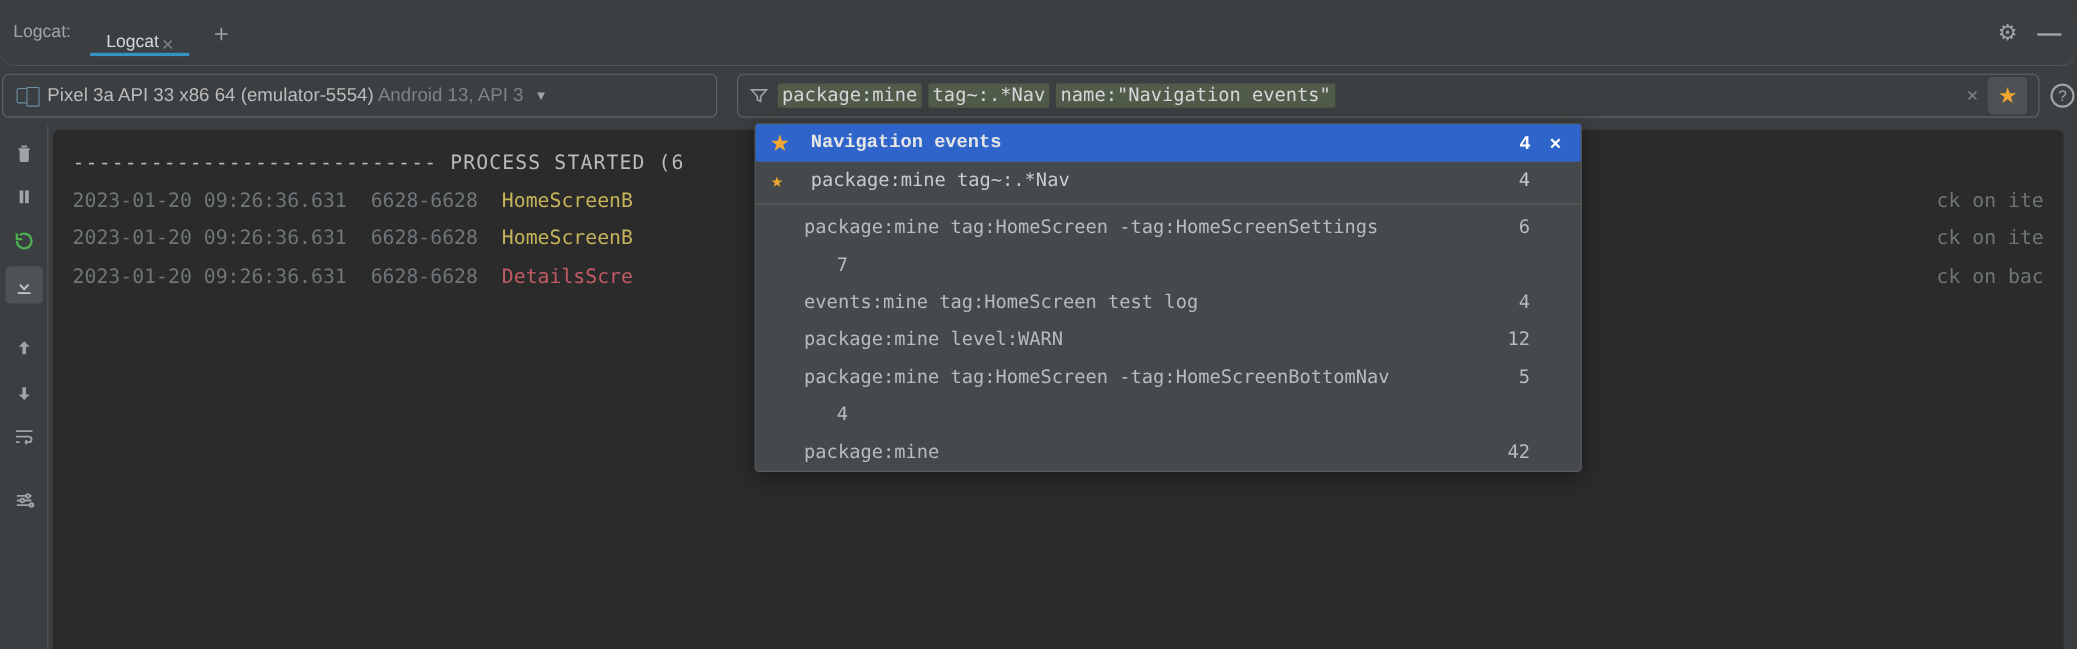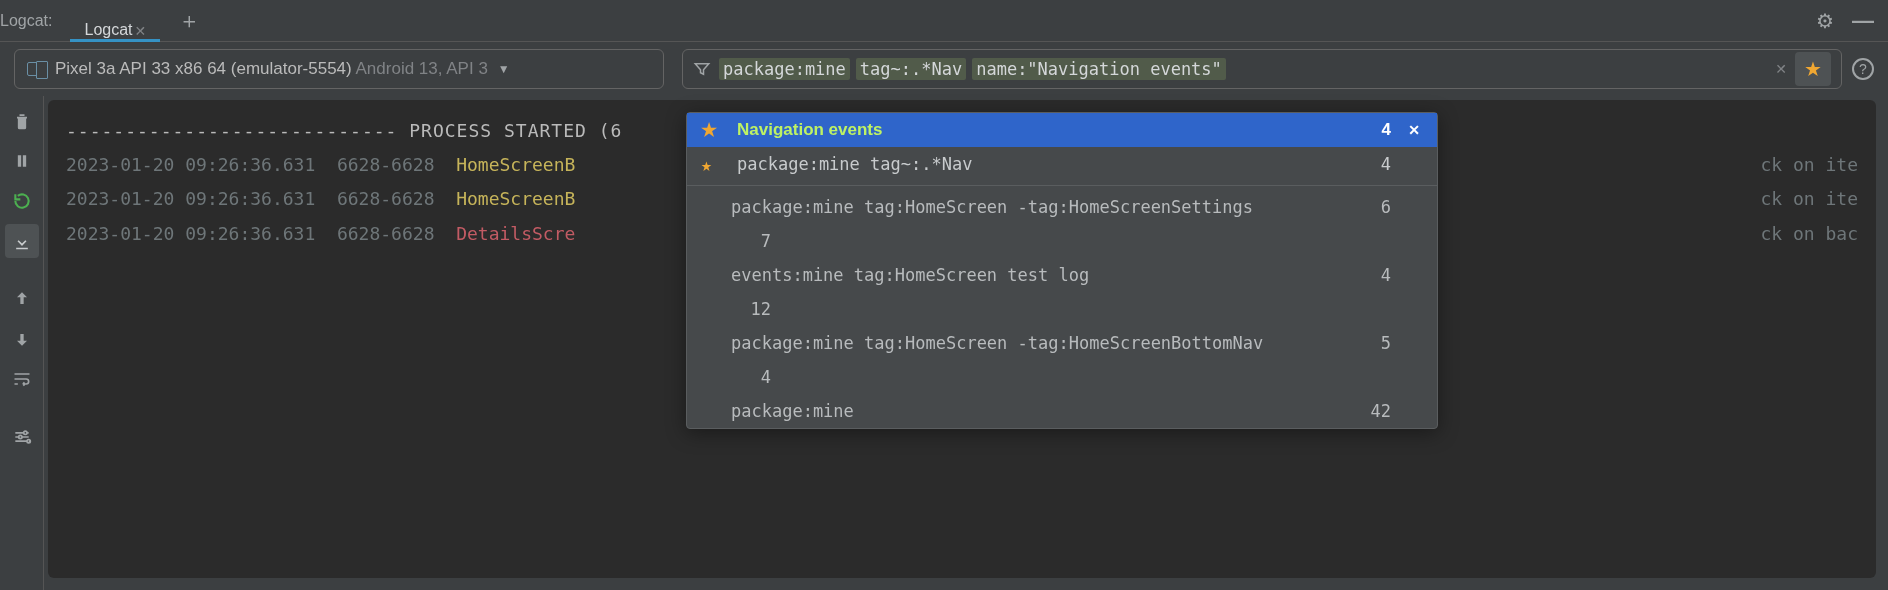--- a/index.html
+++ b/index.html
@@ -9,25 +9,27 @@
     color: #bbbbbb;
     font-size: 14px;
     width: 1888px;
     height: 590px;
     overflow: hidden;
     position: relative;
   }
 
   
   .tab-bar {
-    height: 42px;
+    height: 60px;
     background: #3c3f41;
     border-bottom: 1px solid #555;
     display: flex;
     align-items: center;
+    padding-left: 12px;
+    border-radius: 15px;
   }
   .tab-label-static {
     color: #a0a4a6;
     font-size: 16px;
     margin-right: 18px;
   }
   .tab {
     display: flex;
     align-items: flex-end;
     height: 42px;
@@ -50,21 +52,21 @@
     cursor: pointer;
   }
   .spacer { flex: 1; }
   .top-icons { display: flex; gap: 18px; padding-right: 14px; align-items: center; }
 
   
   .toolbar-row {
     height: 54px;
     display: flex;
     align-items: center;
-    padding: 0 14px;
+    padding: 0 2px;
     gap: 18px;
   }
   .device-selector {
     flex: 0 0 650px;
     height: 40px;
     border: 1px solid #646464;
     border-radius: 6px;
     display: flex;
     align-items: center;
     padding: 0 12px;
@@ -217,21 +219,21 @@
     cursor: pointer;
   }
   .popup-row.selected {
     background: #2f65ca;
     color: #fff;
     font-weight: 600;
     font-family: "Segoe UI", sans-serif;
   }
   .popup-row .star { width: 22px; font-size: 18px; }
   .popup-row .label { flex: 1; color: #c8cbcd; }
-  .popup-row.selected .label { color: #bef264; }
+  .popup-row.selected .label { color: #e5e5e5; font-family: Liberation Mono, monospace; }
   .popup-row .count { color: #c8cbcd; width: 40px; text-align: right; }
   .popup-row.selected .count { color: #fff; }
   .popup-row .remove { color: #c8cbcd; font-size: 14px; width: 18px; text-align: center; }
   .popup-row.selected .remove { color: #fff; }
   .popup-row .empty-remove { width: 18px; }
   .popup-sep {
     height: 1px;
     background: #5a5d5f;
     margin: 4px 0;
   }
@@ -378,20 +380,21 @@
   <div class="popup-row history">
     <span class="count">7</span>
     <span class="empty-remove"></span>
   </div>
   <div class="popup-row history">
     <span class="label">events:mine tag:HomeScreen test log</span>
     <span class="count">4</span>
     <span class="empty-remove"></span>
   </div>
   <div class="popup-row history">
+    <span class="label">package:mine level:WARN</span>
     <span class="count">12</span>
     <span class="empty-remove"></span>
   </div>
   <div class="popup-row history">
     <span class="label">package:mine tag:HomeScreen -tag:HomeScreenBottomNav</span>
     <span class="count">5</span>
     <span class="empty-remove"></span>
   </div>
   <div class="popup-row history">
     <span class="count">4</span>

